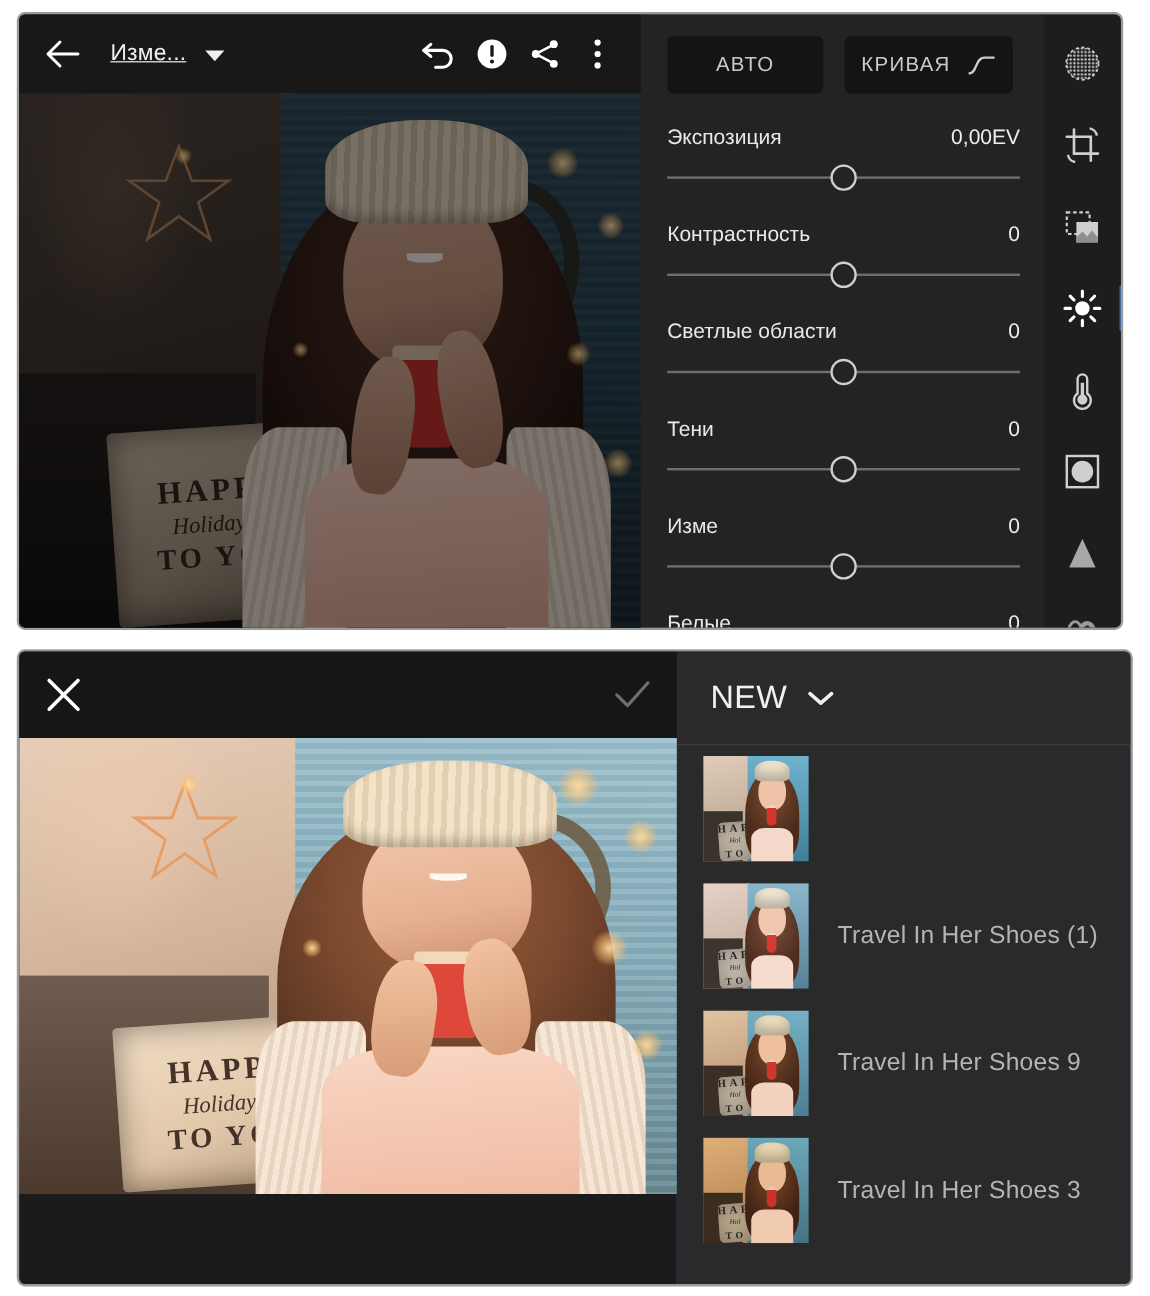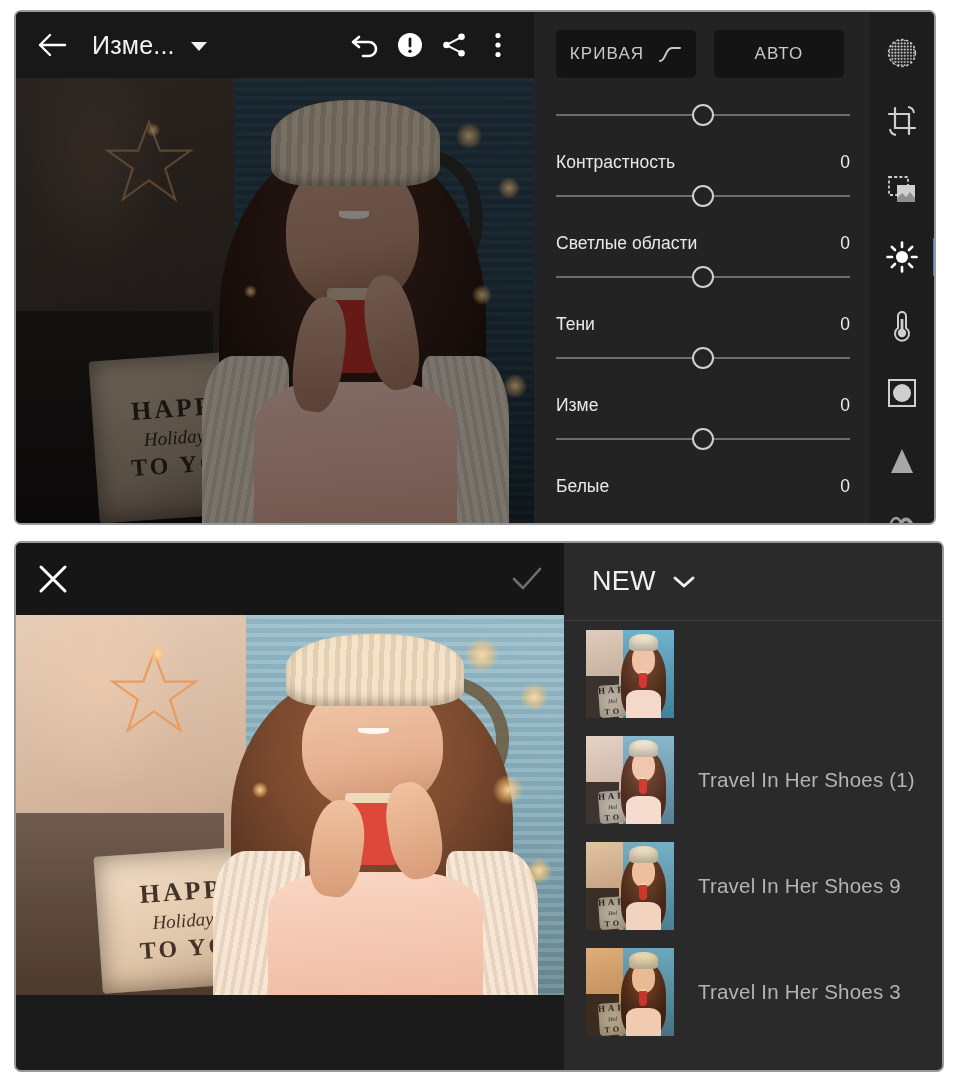--- a/index.html
+++ b/index.html
@@ -26,22 +26,22 @@
   .top-inner { position: absolute; inset: 0; display: flex; }
 
   .left-col { width: 518px; height: 100%; position: relative; background: #131313; }
 
   .appbar {
     height: 66px; background: #181818;
     display: flex; align-items: center; padding: 0 14px;
   }
   .appbar .ic { width: 44px; height: 44px; display: flex; align-items: center; justify-content: center; flex: none; }
   .appbar-title {
-    color: #f2f2f2; font-size: 25px; letter-spacing: .2px;
-    margin-left: 18px; white-space: nowrap;
+    color: #f2f2f2; font-size: 19px; letter-spacing: .2px;
+    margin-left: 18px; white-space: nowrap; text-decoration: underline;
   }
   .caret-down {
     width: 0; height: 0; margin-left: 16px; margin-top: 3px;
     border-left: 8px solid transparent; border-right: 8px solid transparent;
     border-top: 9px solid #f0f0f0; flex: none;
   }
   .spacer { flex: 1 1 auto; }
 
   .photo-wrap { position: relative; height: 449px; background: #111; }
   .photo { position: absolute; inset: 0; }
@@ -303,34 +303,38 @@
               <div class="toneDark"></div>
             </div>
           </div>
         </div>
 
       </div>
 
       <div class="slider-col">
 
         <div class="btn-row">
+          <button class="tbtn" id="btn-auto">
+            <span>АВТО</span>
+          </button>
           <button class="tbtn" id="btn-curve">
             <span>КРИВАЯ</span>
             <span>
               <svg width="24" height="18" viewBox="0 0 24 18">
                 <path d="M2 16 C8 16 7 3 14 3 C18 3 19 3 22 3" fill="none" stroke="#c9c9c9" stroke-width="2" stroke-linecap="round"></path>
               </svg>
             </span>
           </button>
-          <button class="tbtn" id="btn-auto">
-            <span>АВТО</span>
-          </button>
         </div>
 
         <div class="slider">
+          <div class="slider-head">
+            <span class="slider-label">Экспозиция</span>
+            <span class="slider-value">0,00EV</span>
+          </div>
           <div class="track">
             <div class="track-line"></div>
             <div class="knob"></div>
           </div>
         </div>
 
         <div class="slider">
           <div class="slider-head">
             <span class="slider-label">Контрастность</span>
             <span class="slider-value">0</span>

